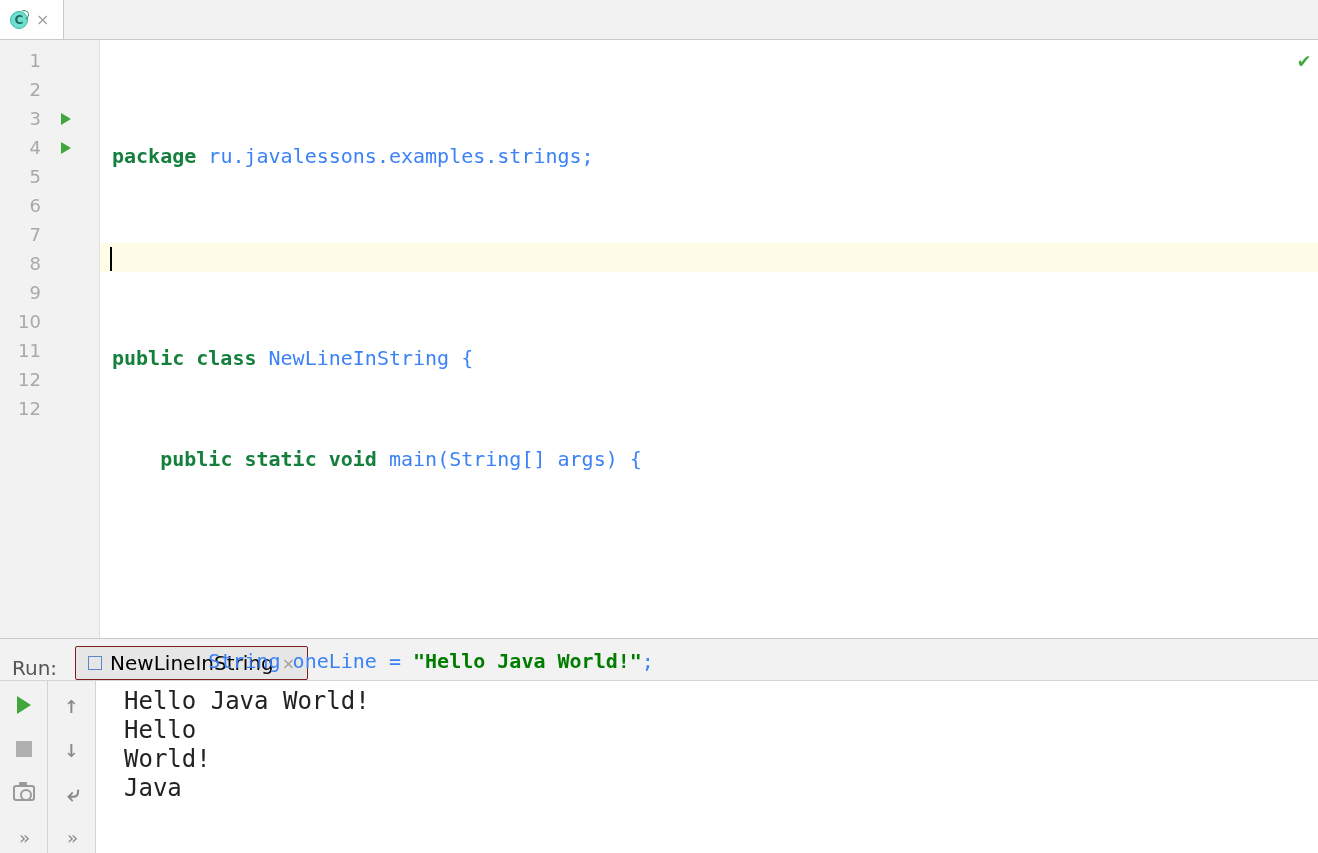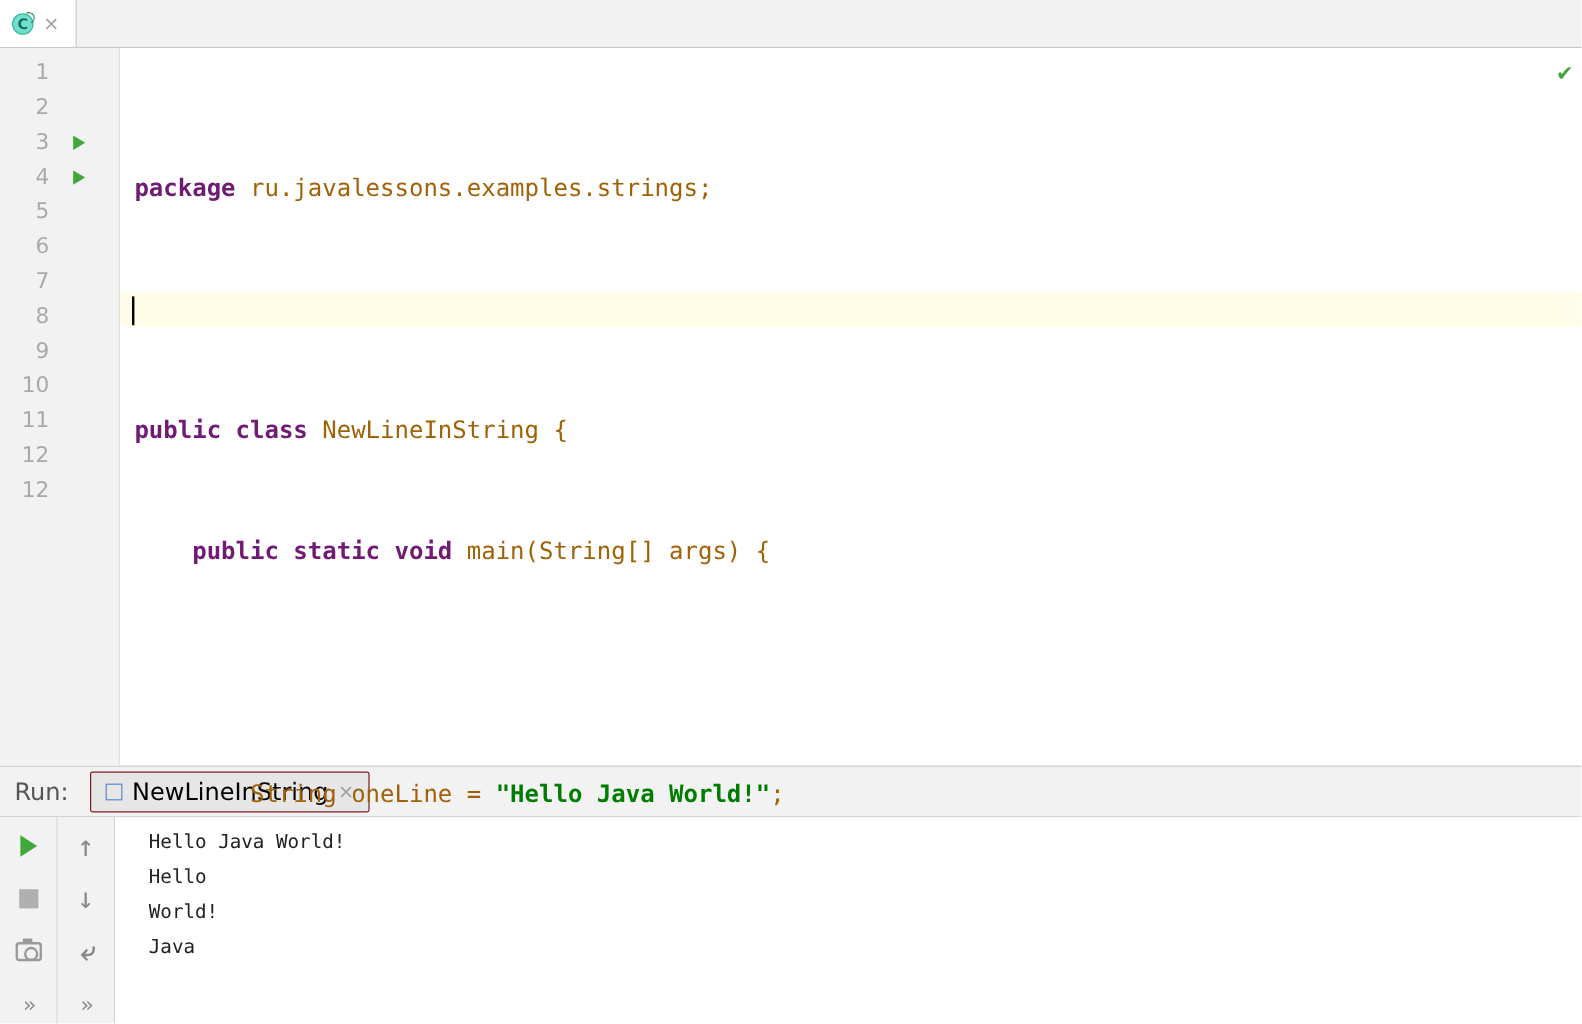--- a/index.html
+++ b/index.html
@@ -116,40 +116,40 @@
     background: #fffde7;
   }
   .caret {
     display: inline-block;
     width: 2px;
     background: #000;
     height: 24px;
     vertical-align: middle;
     margin-left: -2px;
   }
-  .kw   { color: #701a75; font-weight: bold; }
+  .kw   { color: #15803d; font-weight: bold; }
   .str  { color: #007d00; font-weight: bold; }
   .fld  { color: #660e7a; font-style: italic; font-weight: bold; }
-  .plain{ color: #a16207; }
+  .plain{ color: #3b82f6; }
 
   .check-icon {
     position: absolute;
     right: 8px;
     top: 8px;
     color: #3fa73b;
     font-size: 20px;
     font-weight: bold;
   }
 
   
   .run-header {
     height: 42px;
     background: #f2f2f2;
     display: flex;
-    align-items: center;
+    align-items: flex-end;
     border-bottom: 1px solid #d4d4d4;
     font-family: "DejaVu Sans", Arial, sans-serif;
     font-size: 20px;
   }
   .run-header .label {
     padding: 0 18px 0 12px;
     color: #555;
   }
   .run-tab {
     display: flex;
@@ -226,21 +226,21 @@
     font-size: 22px;
     font-weight: bold;
     letter-spacing: -4px;
   }
   .more { font-size: 18px; letter-spacing: -2px; }
 
   .console {
     flex: 1;
     background: #fff;
     padding: 6px 0 0 28px;
-    font-size: 16px;
+    font-size: 24px;
     line-height: 29px;
     overflow: hidden;
   }
   .console .out   { color: #222; }
   .console .exit  { color: #3050a0; }
 </style>
 </head>
 <body>
 
 <div class="tabs">

